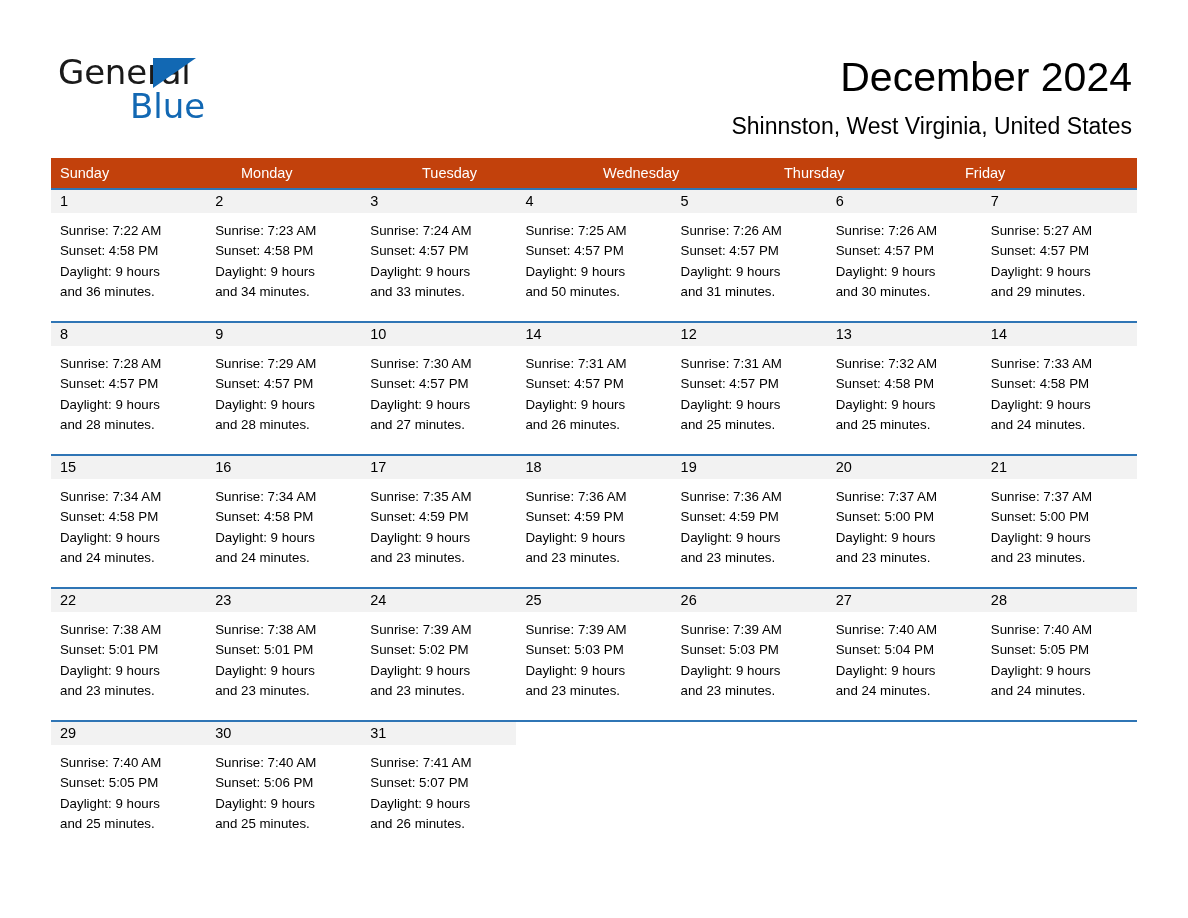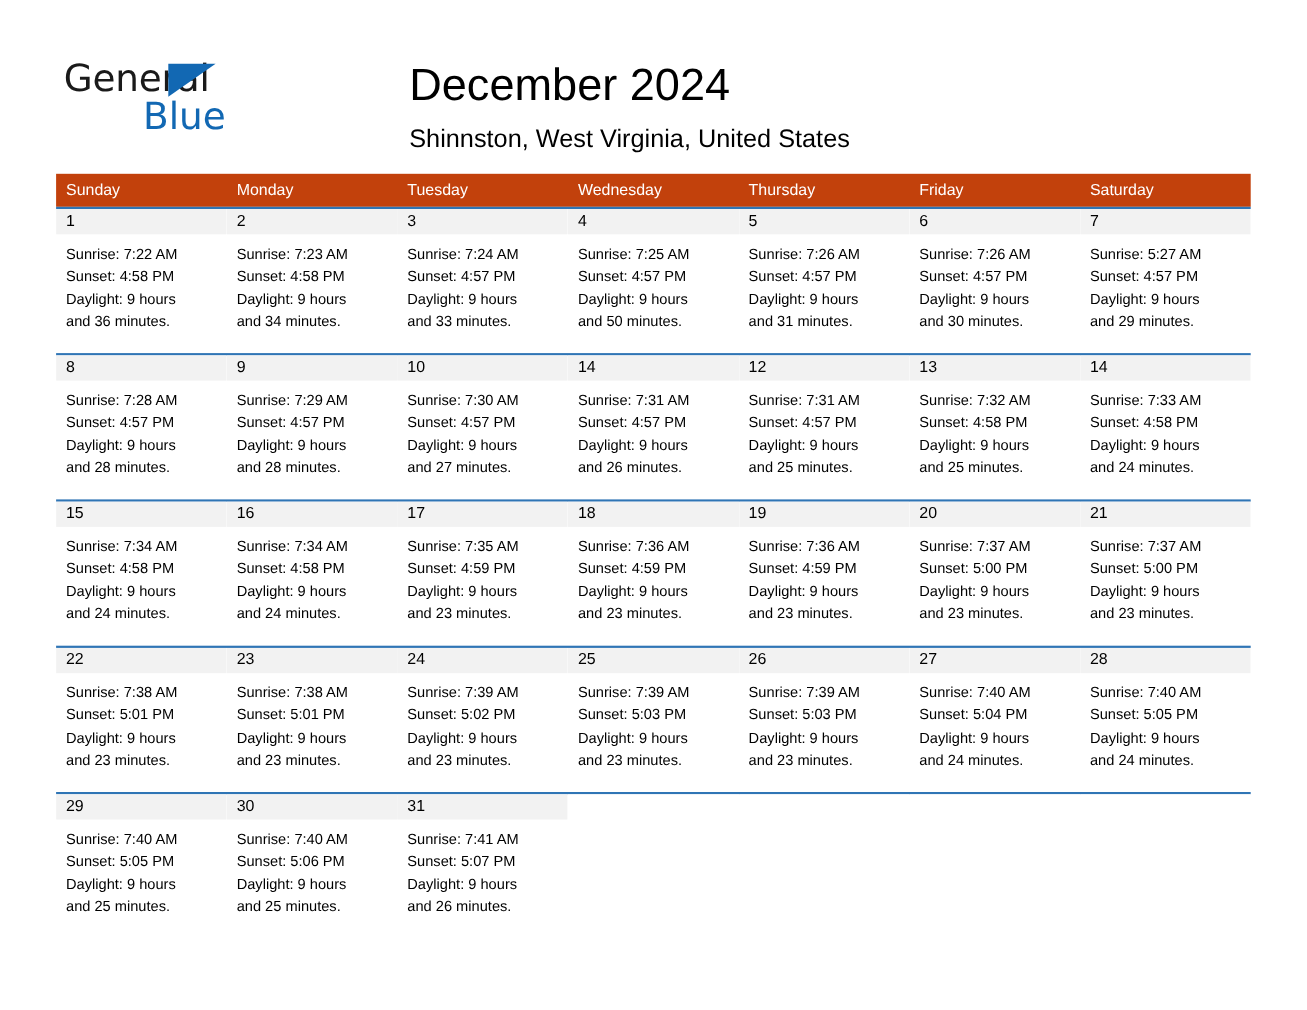--- a/index.html
+++ b/index.html
@@ -60,20 +60,21 @@
     font-size: 34px;
     color: #1268b3;
     font-family: "DejaVu Sans", sans-serif;
     line-height: 40px;
   }
 
   .title-block {
     position: absolute;
     right: 56px;
     top: 52px;
+    text-align: right;
     width: 760px;
   }
   .cal-title {
     font-size: 41px;
     font-weight: 400;
     color: #000000;
     line-height: 50px;
     white-space: nowrap;
   }
   .cal-subtitle {
@@ -172,21 +173,20 @@
 
   <div class="calendar">
 
     <div class="weekday-row">
       <div class="weekday">Sunday</div>
       <div class="weekday">Monday</div>
       <div class="weekday">Tuesday</div>
       <div class="weekday">Wednesday</div>
       <div class="weekday">Thursday</div>
       <div class="weekday">Friday</div>
-      <div class="weekday">Saturday</div>
     </div>
 
     <div class="week">
       <div class="daycell">
         <div class="daynum-band"><span class="daynum">1</span></div>
         <div class="cell-body">
           <div class="cell-line">Sunrise: 7:22 AM</div>
           <div class="cell-line">Sunset: 4:58 PM</div>
           <div class="cell-line">Daylight: 9 hours</div>
           <div class="cell-line">and 36 minutes.</div>

